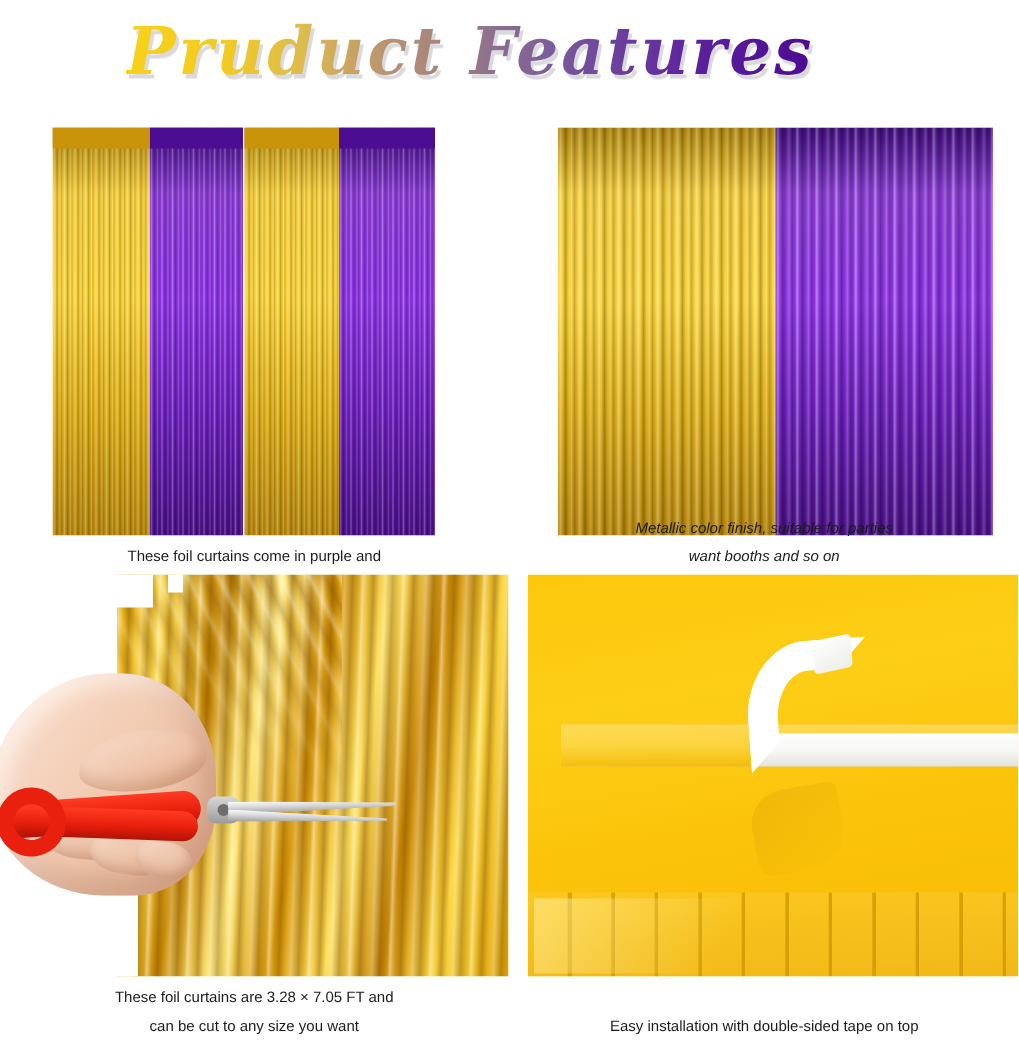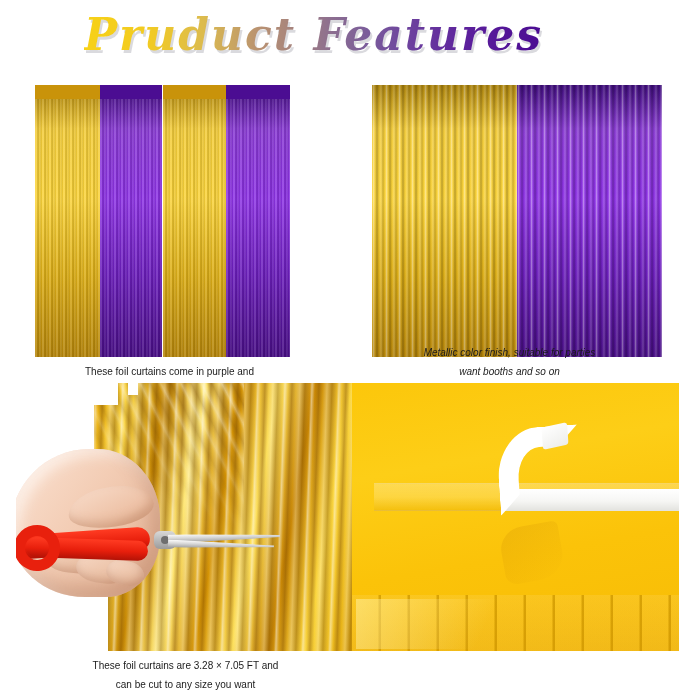--- a/index.html
+++ b/index.html
@@ -61,21 +61,21 @@
     width: 679px;
     height: 626px;
   }
   .cell {
     position: absolute;
     width: 339px;
     height: 313px;
   }
   .cell.c1 { left: 0;   top: 0; }
   .cell.c2 { left: 340px; top: 0; font-style: italic; }
-  .cell.c3 { left: 16px;   top: 313px; }
+  .cell.c3 { left: 0;   top: 313px; }
   .cell.c4 { left: 340px; top: 313px; }
 
   .photo {
     position: absolute;
     overflow: hidden;
     background: #ffffff;
   }
 
   .caption {
     position: absolute;
@@ -408,16 +408,19 @@
       <div class="photo p4">
         <div class="base"></div>
         <div class="tape-strip"></div>
         <div class="tape-white"></div>
         <div class="tape-curl"></div>
         <div class="tape-tip"></div>
         <div class="crease"></div>
         <div class="fringe-bottom"></div>
         <div class="fringe-gloss"></div>
       </div>
+      <div class="caption">
+        <div>Easy installation with double-sided tape on top</div>
+      </div>
     </div>
 
   </div>
 </div>
 
 </body></html>

